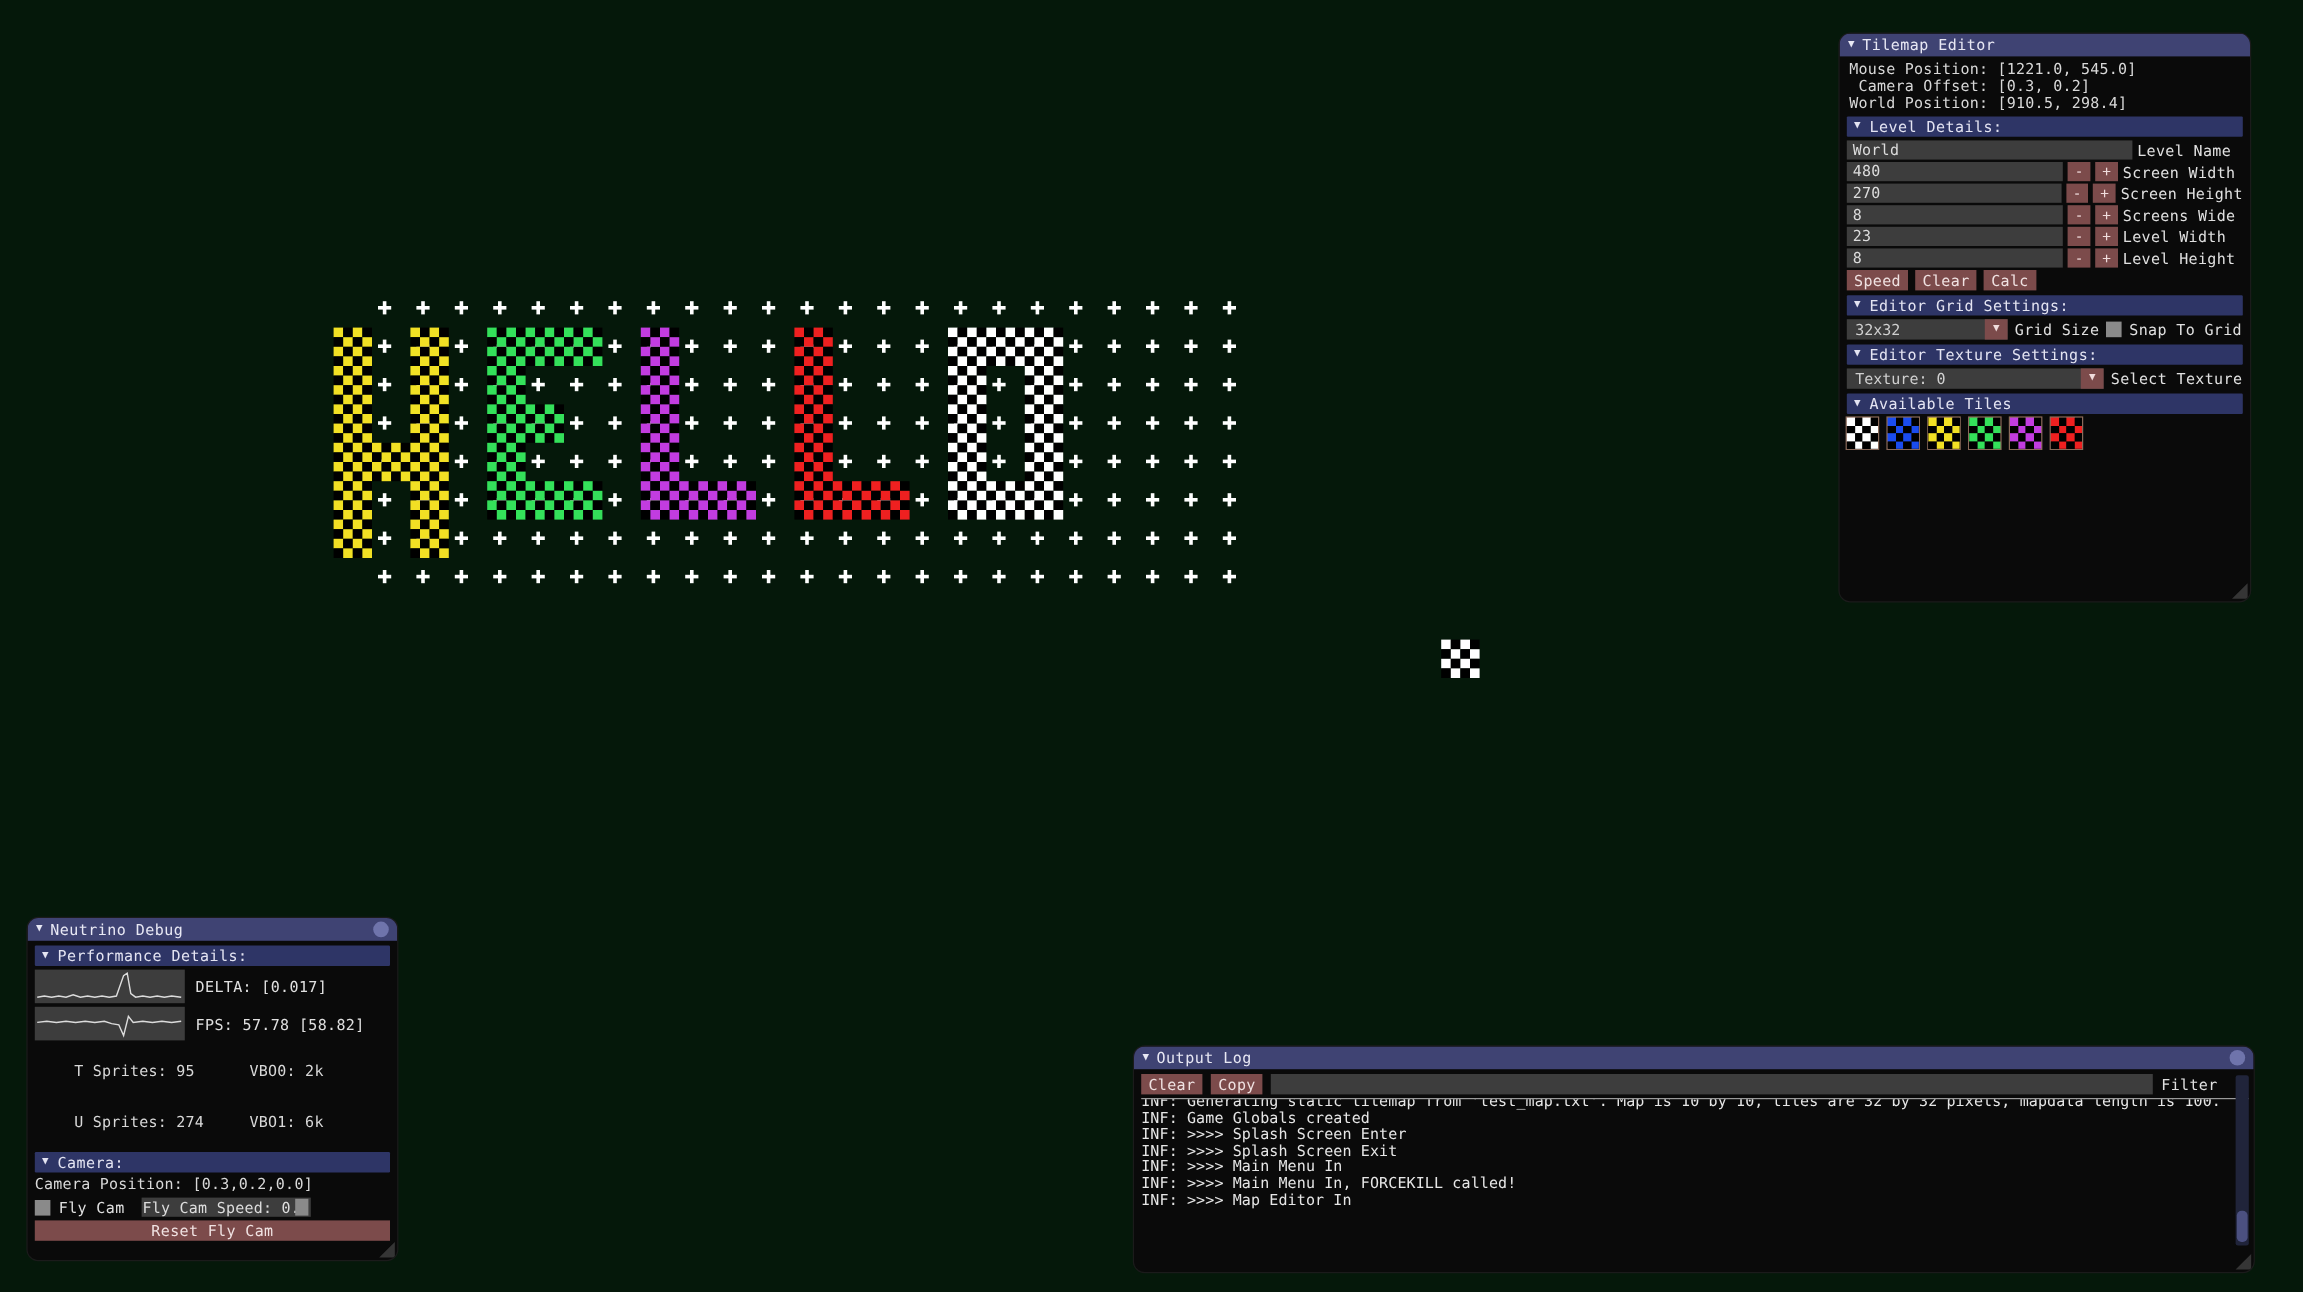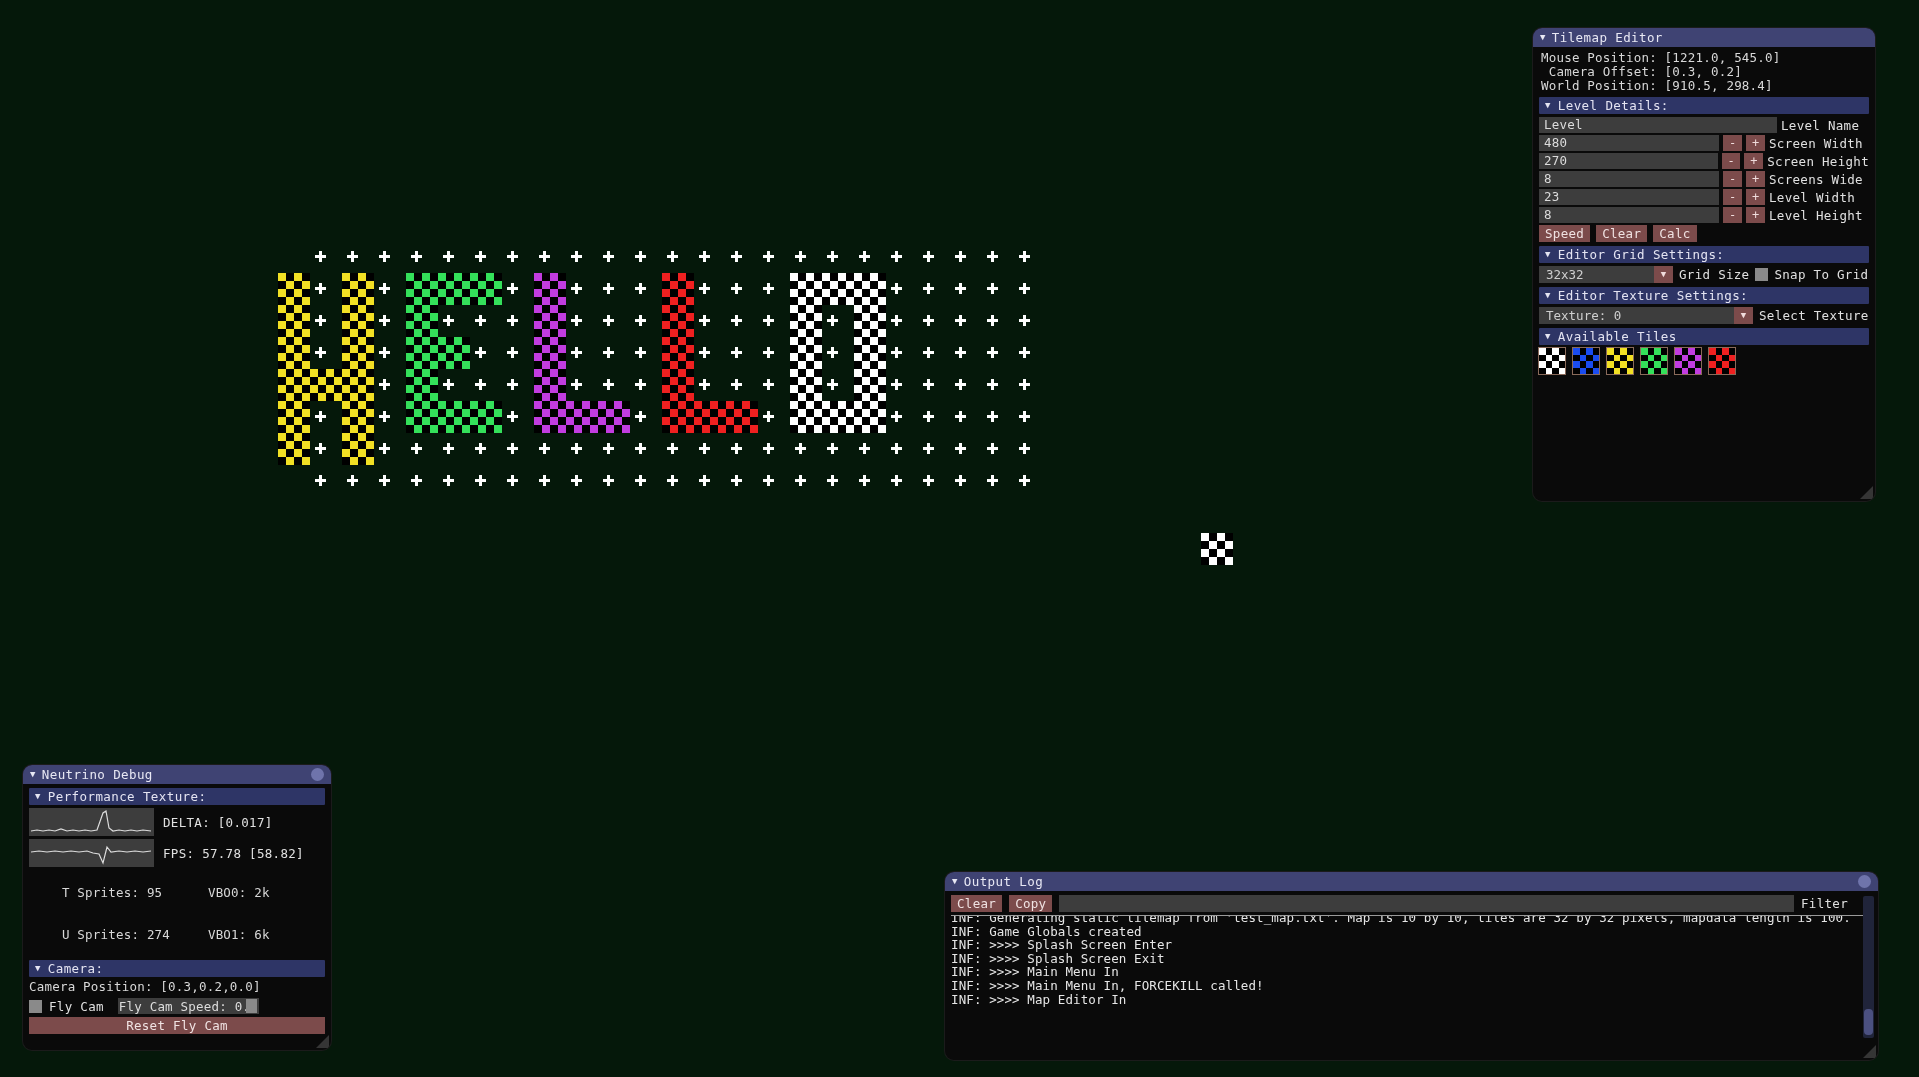--- a/index.html
+++ b/index.html
@@ -1169,21 +1169,21 @@
   <div class="ptext" style="margin-top:4px;">Mouse Position: [1221.0, 545.0]</div>
   <div class="ptext"> Camera Offset: [0.3, 0.2]</div>
   <div class="ptext">World Position: [910.5, 298.4]</div>
 
   <div class="section">
     <span class="caret">▼</span>
     <span>Level Details:</span>
   </div>
   <div id="level-fields">
       <div class="row">
-        <div class="field" style="width:228px">Level</div>
+        <div class="field" style="width:228px">World</div>
         <span class="lbl">Level Name</span>
       </div>
       <div class="row">
         <div class="field" style="width:170px">480</div>
         <div class="pm">-</div>
         <div class="pm">+</div>
         <span class="lbl">Screen Width</span>
       </div>
       <div class="row">
         <div class="field" style="width:170px">270</div>
@@ -1364,21 +1364,21 @@
 <div class="panel" id="dbgpanel" style="left:23px;top:765px;width:308px;height:285px;">
 
   <div class="titlebar">
     <span class="caret">▼</span>
     <span class="tb-txt">Neutrino Debug</span>
     <span class="tb-dot"></span>
   </div>
 
   <div class="section">
     <span class="caret">▼</span>
-    <span>Performance Texture:</span>
+    <span>Performance Details:</span>
   </div>
 
   <div class="row" style="gap:9px;align-items:center;margin-top:3px;">
     <div class="graphbox">
       <svg width="125" height="28" viewBox="0 0 125 28">
           <polyline fill="none" stroke="#dcdcdc" stroke-width="1.2" points="2,23 8,22 14,23 20,22 26,23 32,21 38,23 44,22 50,23 56,22 62,23 68,22 74,5 77,3 80,20 84,23 90,22 96,23 102,22 108,23 114,22 122,23"></polyline>
         </svg>
     </div>
     <span class="lbl">DELTA: [0.017]</span>
   </div>

